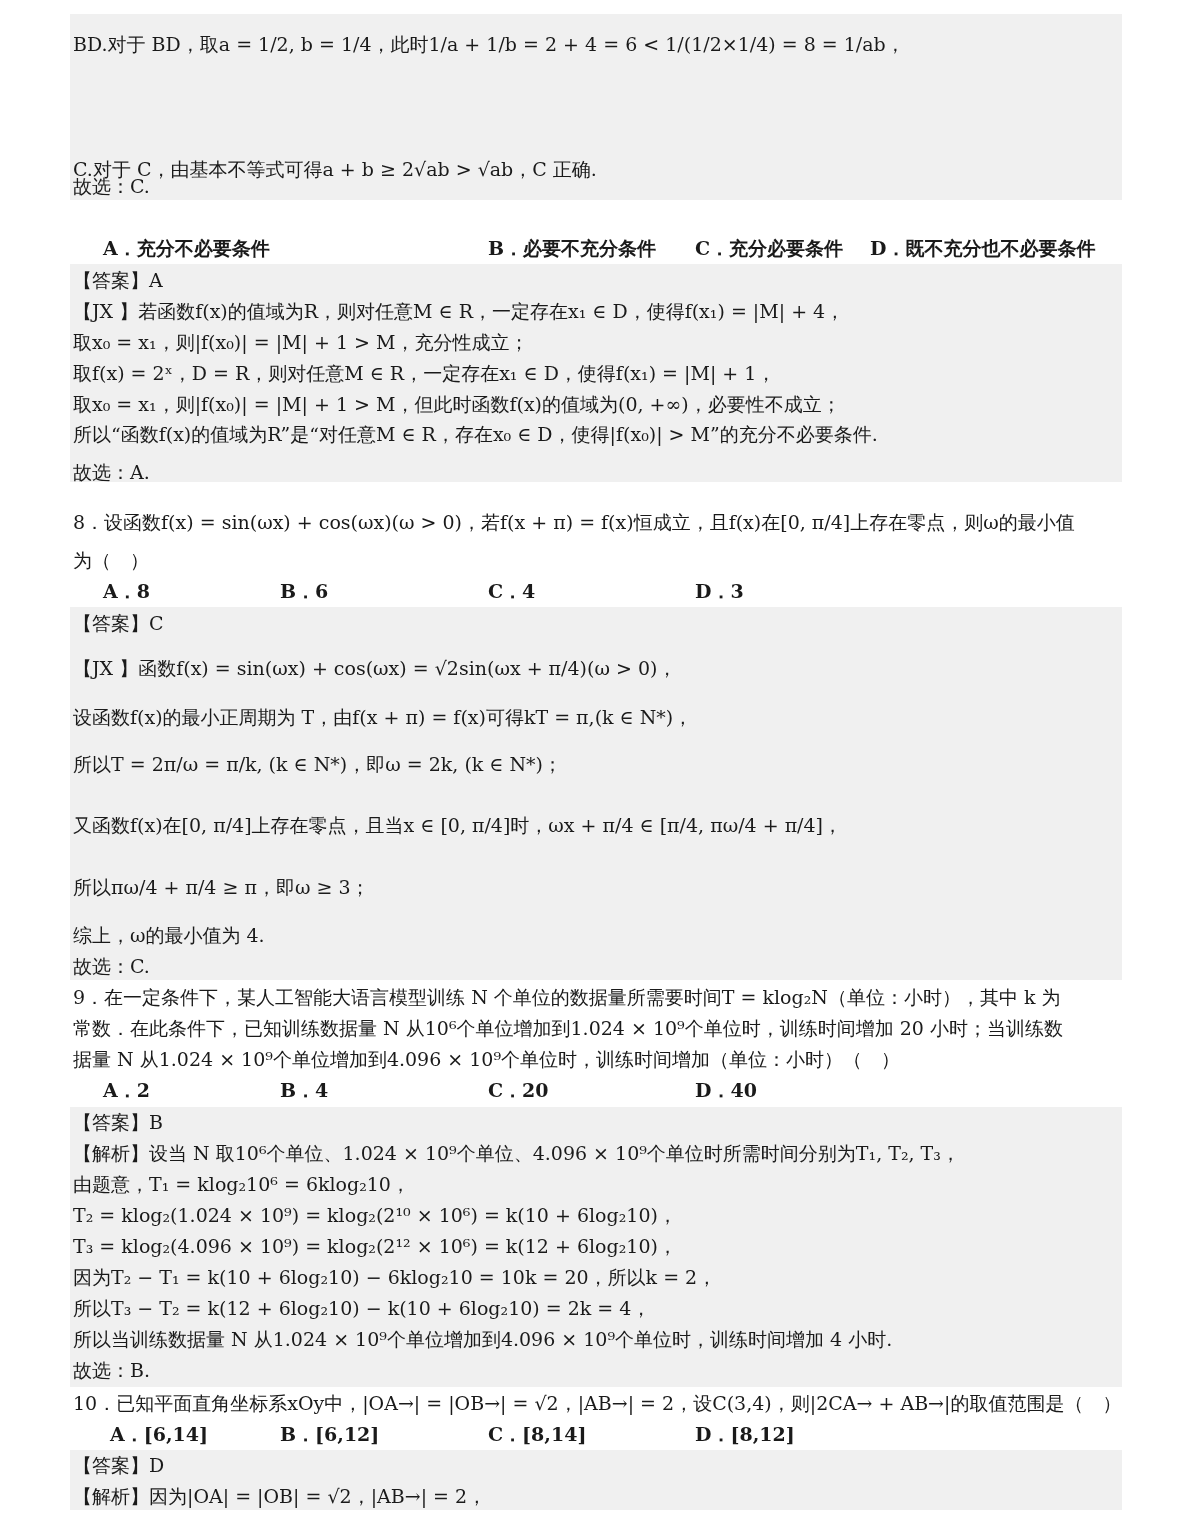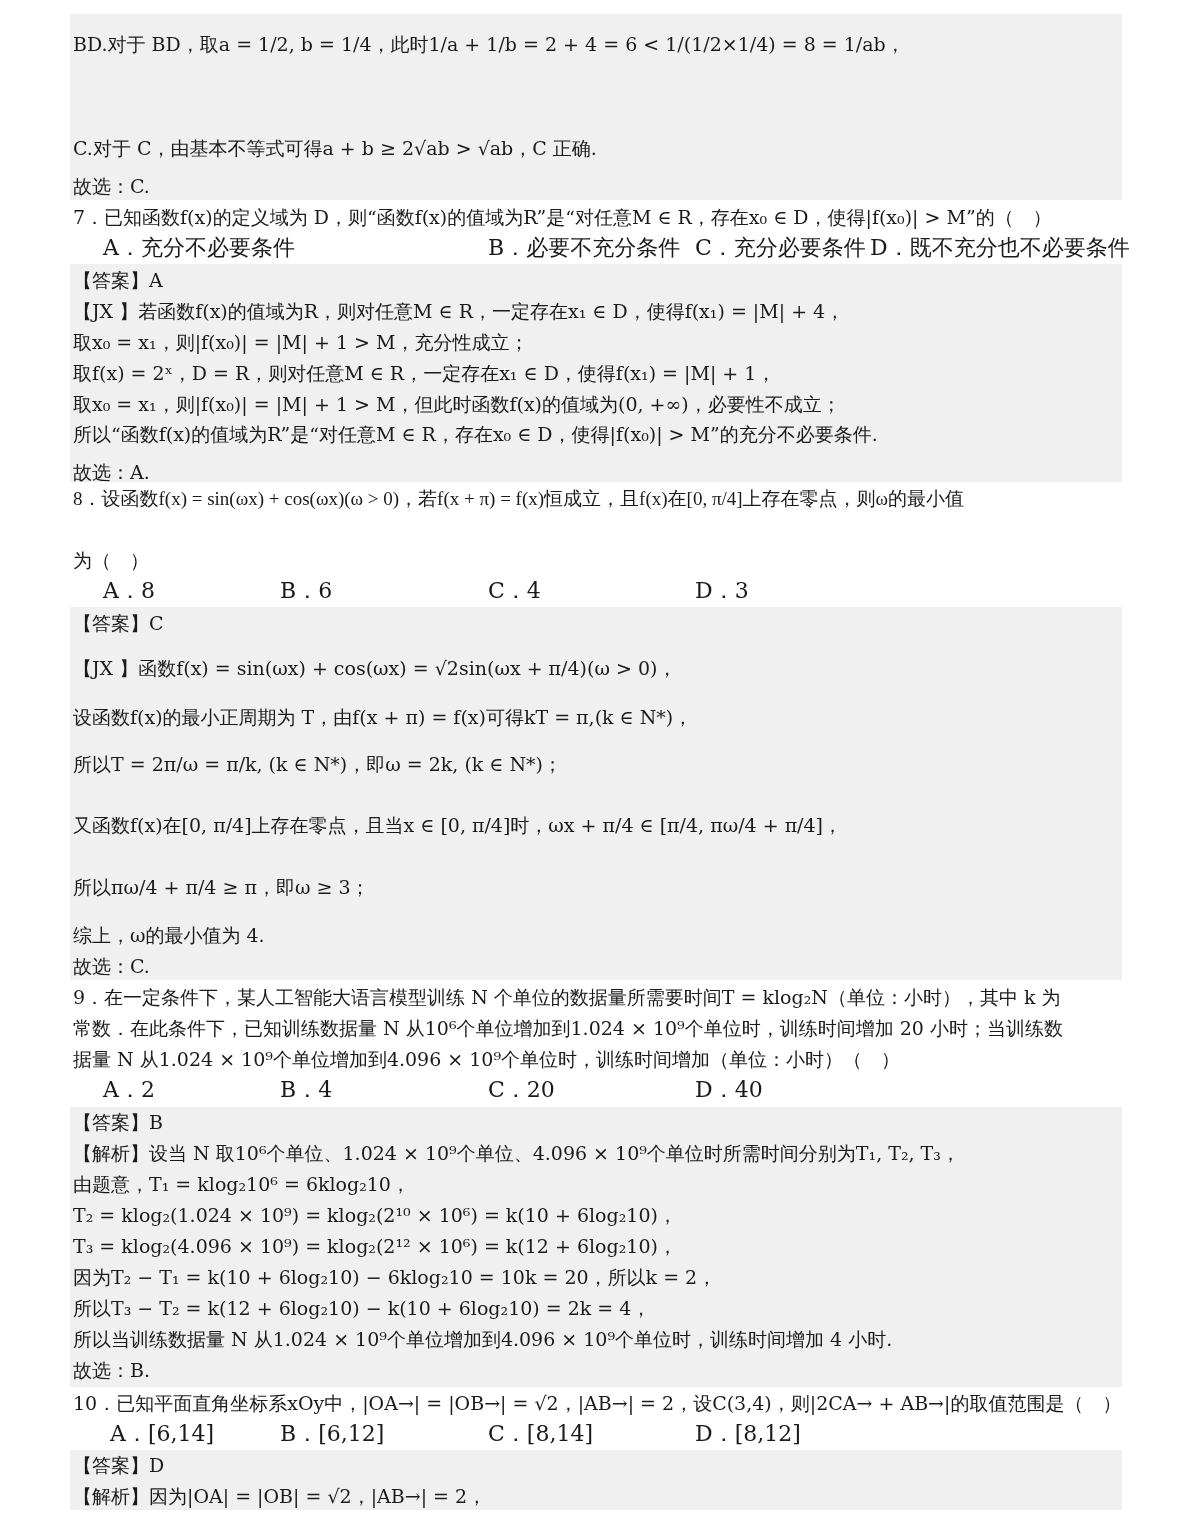--- a/index.html
+++ b/index.html
@@ -1,48 +1,47 @@
 <!DOCTYPE html>
 <html><head>
 <meta charset="utf-8">
 <style>
   html, body { margin:0; padding:0; background:#ffffff; }
   body { width:1190px; height:1527px; position:relative; overflow:hidden;
          font-family:"DejaVu Serif","Liberation Serif",serif; color:#1a1a1a; font-size:19px; }
   .page { position:absolute; left:0; top:0; width:974px; height:1527px; }
   .box { position:absolute; left:70px; width:1052px; background:#f0f0f0; }
   .line { position:absolute; left:73px; white-space:nowrap; line-height:24px; font-size:19px; }
-  .opt { position:absolute; white-space:nowrap; line-height:24px; font-size:22px; }
+  .opt { position:absolute; white-space:nowrap; line-height:24px; font-size:19px;font-weight:bold; }
 </style>
 </head>
 <body>
 
 <div class="page">
 
   <div class="box" style="top:14px;height:186px;"></div>
   <div class="line" style="top:32px;">BD.对于 BD，取a = 1/2, b = 1/4，此时1/a + 1/b = 2 + 4 = 6 &lt; 1/(1/2×1/4) = 8 = 1/ab，</div>
-  <div class="line" style="top:136px;text-align:right;">C.对于 C，由基本不等式可得a + b ≥ 2√ab &gt; √ab，C 正确.</div>
+  <div class="line" style="top:157px;text-align:right;">C.对于 C，由基本不等式可得a + b ≥ 2√ab &gt; √ab，C 正确.</div>
   <div class="line" style="top:174px;">故选：C.</div>
 
-  <div class="line" style="top:205px;">7．已知函数f(x)的定义域为 D，则“函数f(x)的值域为R”是“对任意M ∈ R，存在x₀ ∈ D，使得|f(x₀)| &gt; M”的（　）</div>
   <div class="opt" style="top:236px;left:103px;">A．充分不必要条件</div>
   <div class="opt" style="top:236px;left:488px;">B．必要不充分条件</div>
   <div class="opt" style="top:236px;left:695px;">C．充分必要条件</div>
   <div class="opt" style="top:236px;left:870px;">D．既不充分也不必要条件</div>
 
   <div class="box" style="top:264px;height:218px;"></div>
   <div class="line" style="top:268px;">【答案】A</div>
   <div class="line" style="top:299px;">【JX 】若函数f(x)的值域为R，则对任意M ∈ R，一定存在x₁ ∈ D，使得f(x₁) = |M| + 4，</div>
   <div class="line" style="top:330px;">取x₀ = x₁，则|f(x₀)| = |M| + 1 &gt; M，充分性成立；</div>
   <div class="line" style="top:361px;">取f(x) = 2ˣ，D = R，则对任意M ∈ R，一定存在x₁ ∈ D，使得f(x₁) = |M| + 1，</div>
   <div class="line" style="top:392px;">取x₀ = x₁，则|f(x₀)| = |M| + 1 &gt; M，但此时函数f(x)的值域为(0, +∞)，必要性不成立；</div>
   <div class="line" style="top:422px;">所以“函数f(x)的值域为R”是“对任意M ∈ R，存在x₀ ∈ D，使得|f(x₀)| &gt; M”的充分不必要条件.</div>
   <div class="line" style="top:454px;margin-top:6px;">故选：A.</div>
 
-  <div class="line" style="top:487px;font-family:Liberation Serif, serif;">8．设函数f(x) = sin(ωx) + cos(ωx)(ω &gt; 0)，若f(x + π) = f(x)恒成立，且f(x)在[0, π/4]上存在零点，则ω的最小值</div>
+  <div class="line" style="top:510px;">8．设函数f(x) = sin(ωx) + cos(ωx)(ω &gt; 0)，若f(x + π) = f(x)恒成立，且f(x)在[0, π/4]上存在零点，则ω的最小值</div>
   <div class="line" style="top:548px;">为（　）</div>
   <div class="opt" style="top:579px;left:103px;">A．8</div>
   <div class="opt" style="top:579px;left:280px;">B．6</div>
   <div class="opt" style="top:579px;left:488px;">C．4</div>
   <div class="opt" style="top:579px;left:695px;">D．3</div>
 
   <div class="box" style="top:607px;height:373px;"></div>
   <div class="line" style="top:611px;">【答案】C</div>
   <div class="line" style="top:656px;">【JX 】函数f(x) = sin(ωx) + cos(ωx) = √2sin(ωx + π/4)(ω &gt; 0)，</div>
   <div class="line" style="top:705px;">设函数f(x)的最小正周期为 T，由f(x + π) = f(x)可得kT = π,(k ∈ N*)，</div>

